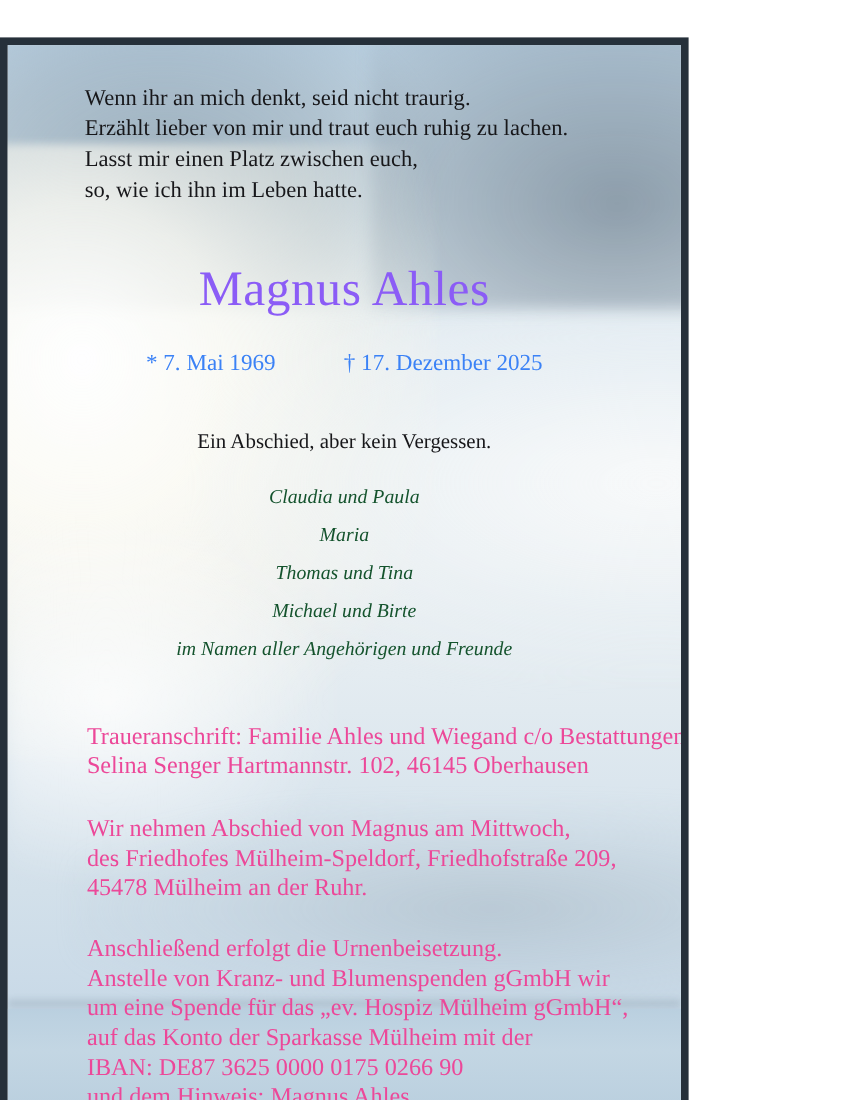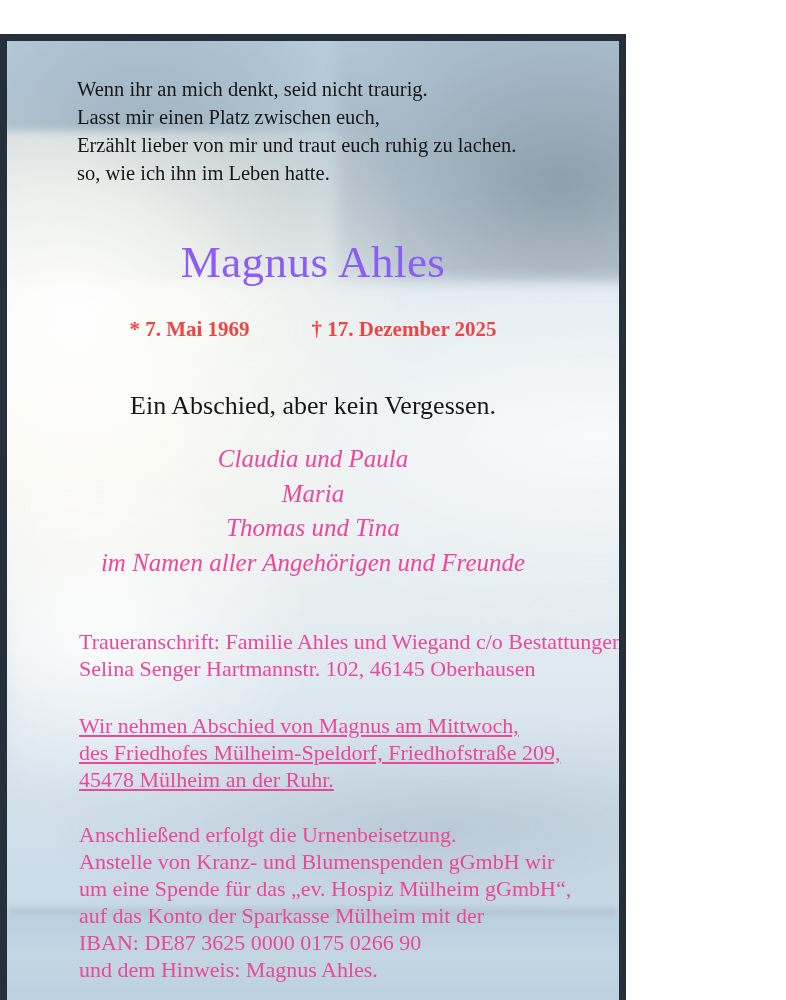--- a/index.html
+++ b/index.html
@@ -123,49 +123,48 @@
     margin-top: 53px;
     color: #8b5cf6;
   }
 
   .dates {
     display: flex;
     justify-content: center;
     gap: 62px;
     font-size: 21px;
     margin-top: 32px;
-    color: #ef4444;
-    font-weight: bold;
+    color: #3b82f6;
   }
 
   .farewell {
     text-align: center;
-    font-size: 26px;
+    font-size: 19px;
     margin-top: 49px;
     color: #17171a;
   }
 
   .family {
     text-align: center;
     font-style: italic;
-    font-size: 25px;
+    font-size: 18px;
     line-height: 34.5px;
     margin-top: 21px;
-    color: #ec4899;
+    color: #14532d;
   }
 
   .block {
     margin: 0 0 0 72px;
     font-size: 22px;
     line-height: 27px;
     color: #ec4899;
   }
   .block div { white-space: pre; }
   .block.addr { margin-top: 48px; }
-  .block.service { margin-top: 30px; text-decoration: underline; }
+  .block.service { margin-top: 30px; }
   .block.donation { margin-top: 28px; }
 </style>
 </head>
 <body>
 
 <div class="obituary">
 
   <div class="bg">
     <div class="cloud-a"></div>
     <div class="cloud-b"></div>
@@ -174,38 +173,39 @@
     <div class="cloud-c"></div>
     <div class="cloud-d"></div>
     <div class="horizon"></div>
     <div class="sea"></div>
   </div>
 
   <div class="content">
 
     <div class="poem">
       <div>Wenn ihr an mich denkt, seid nicht traurig.</div>
+      <div>Erzählt lieber von mir und traut euch ruhig zu lachen.</div>
       <div>Lasst mir einen Platz zwischen euch,</div>
-      <div>Erzählt lieber von mir und traut euch ruhig zu lachen.</div>
       <div>so, wie ich ihn im Leben hatte.</div>
     </div>
 
     <div class="name">Magnus Ahles</div>
 
     <div class="dates">
       <span>* 7. Mai 1969</span>
       <span>† 17. Dezember 2025</span>
     </div>
 
     <div class="farewell">Ein Abschied, aber kein Vergessen.</div>
 
     <div class="family">
       <div>Claudia und Paula</div>
       <div>Maria</div>
       <div>Thomas und Tina</div>
+      <div>Michael und Birte</div>
       <div>im Namen aller Angehörigen und Freunde</div>
     </div>
 
     <div class="block addr">
       <div>Traueranschrift: Familie Ahles und Wiegand c/o Bestattungen</div>
       <div>Selina Senger Hartmannstr. 102, 46145 Oberhausen</div>
     </div>
 
     <div class="block service">
       <div>Wir nehmen Abschied von Magnus am Mittwoch,</div>

